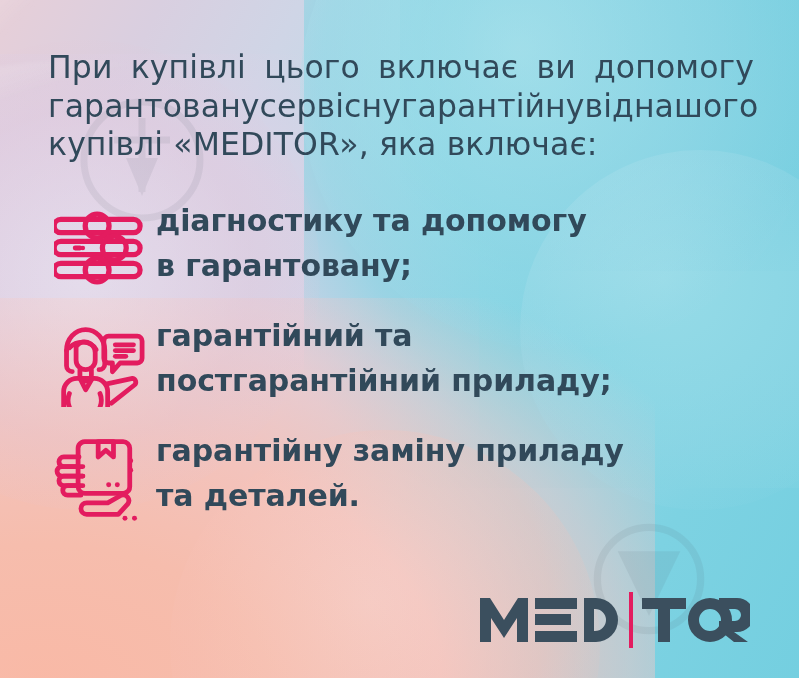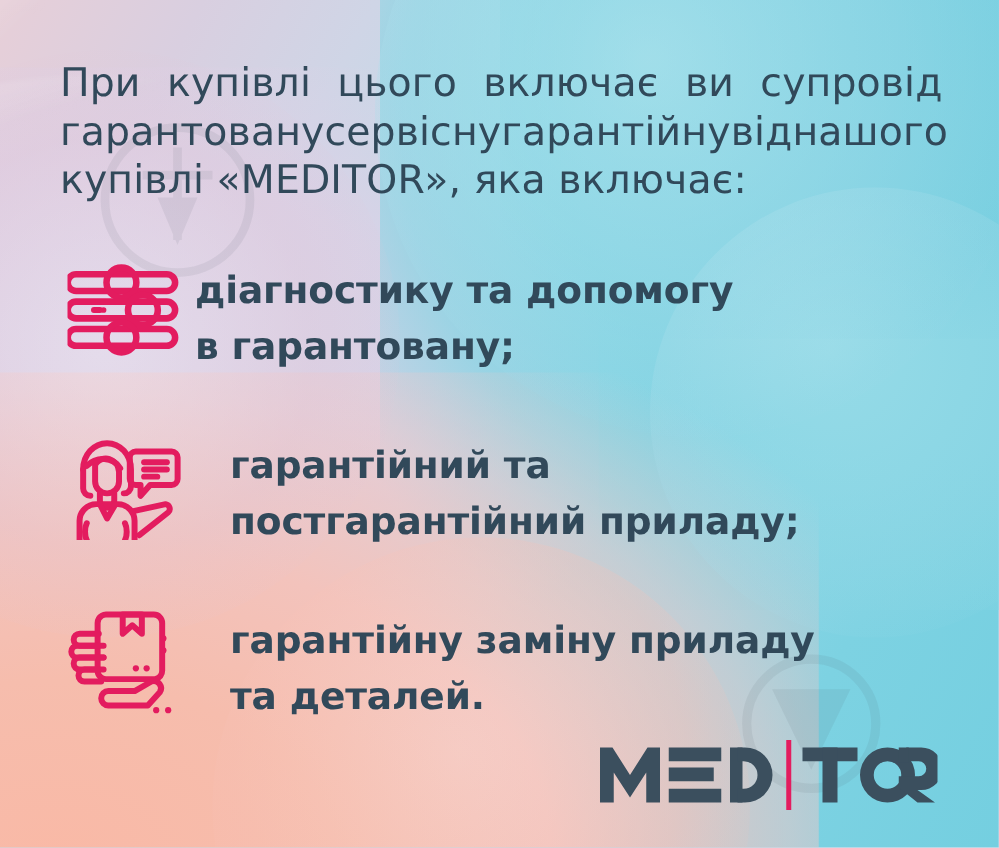--- a/index.html
+++ b/index.html
@@ -98,22 +98,22 @@
     line-height:38.5px;
     font-weight:400;
     letter-spacing:0.1px;
   }
   .headline .ln{ display:block; white-space:nowrap; }
   .headline .ln.just{
     display:flex; justify-content:space-between;
   }
 
   .bullets{ position:absolute; left:48px; top:196px; width:706px; }
-  .bullet{ display:flex; align-items:flex-end; }
-  .bullet + .bullet{ margin-top:36px;gap:28px; }
+  .bullet{ display:flex; align-items:flex-start; }
+  .bullet + .bullet{ margin-top:11px; }
   .bullet-icon{
     flex:0 0 auto; width:108px; height:104px;
     display:flex; align-items:center; justify-content:flex-start;
     padding-left:6px;
   }
   .bullet-icon svg{ display:block; }
   .bullet-text{
     color:#31495a;
     font-weight:700;
     font-size:30px;
@@ -167,21 +167,21 @@
 
 <div id="content">
 
   <div class="headline">
     <span class="ln just">
       <span>При</span>
       <span>купівлі</span>
       <span>цього</span>
       <span>включає</span>
       <span>ви</span>
-      <span>супровід</span>
+      <span>допомогу</span>
     </span>
     <span class="ln just">
       <span>гарантовану</span>
       <span>сервісну</span>
       <span>гарантійну</span>
       <span>від</span>
       <span>нашого</span>
     </span>
     <span class="ln">купівлі «MEDITOR», яка включає:</span>
   </div>

